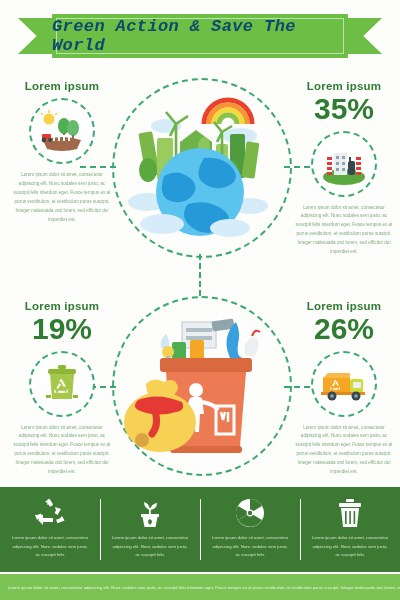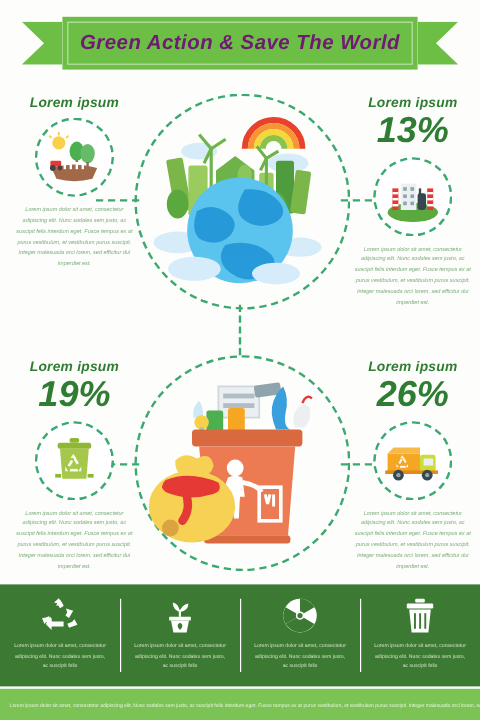--- a/index.html
+++ b/index.html
@@ -12,31 +12,31 @@
 
   
   .ribbon{position:absolute;left:0;top:14px;width:400px;height:44px;}
   .ribbon-tail{position:absolute;top:4px;width:34px;height:36px;background:#6cbe45;}
   .ribbon-tail.left{left:18px;clip-path:polygon(0 0,100% 0,100% 100%,0 100%,55% 50%);}
   .ribbon-tail.right{right:18px;clip-path:polygon(0 0,100% 0,45% 50%,100% 100%,0 100%);}
   .ribbon-main{position:absolute;left:52px;right:52px;top:0;height:44px;background:#6cbe45;
     display:flex;align-items:center;justify-content:center;}
   .ribbon-inner{position:absolute;left:4px;right:4px;top:4px;bottom:4px;
     border:1px solid rgba(255,255,255,.55);}
-  .ribbon-title{position:relative;color:#701a75;font-size:17px;font-style:italic;font-weight:bold;
-    letter-spacing:.4px;font-family:Liberation Sans, sans-serif;}
+  .ribbon-title{position:relative;color:#0c4a6e;font-size:17px;font-style:italic;font-weight:bold;
+    letter-spacing:.4px;font-family:Liberation Mono, monospace;}
 
   
   .big-circle{position:absolute;border:2px dashed #3aa86f;border-radius:50%;}
   #big-top{left:112px;top:78px;width:176px;height:176px;}
   #big-bottom{left:112px;top:296px;width:176px;height:176px;}
   .vconnector{position:absolute;left:199px;top:254px;width:0;height:42px;border-left:2px dashed #3aa86f;}
 
   
-  .stat{position:absolute;width:112px;text-align:center;font-style:italic;}
+  .stat{position:absolute;width:112px;text-align:center;}
   #stat-tl{left:6px;top:80px;}
   #stat-tr{left:288px;top:80px;}
   #stat-bl{left:6px;top:300px;}
   #stat-br{left:288px;top:300px;}
   .stat-label{color:#2f7d33;font-size:11.5px;font-weight:bold;letter-spacing:.2px;}
   .stat-pct{color:#2e7d32;font-size:30px;font-weight:bold;line-height:1.05;margin-top:1px;}
   .stat-circle{width:62px;height:62px;margin:6px auto 0;border:2px dashed #3aa86f;border-radius:50%;
     display:flex;align-items:center;justify-content:center;background:#fff;}
   .stat-body{margin-top:7px;color:#7fae7f;font-size:4.6px;line-height:1.95;padding:0 6px;text-align:center;}
 
@@ -196,21 +196,21 @@
         <rect x="3" y="24" width="9" height="5" rx="1" fill="#e53935"></rect>
         <circle cx="5" cy="30" r="2.4" fill="#444"></circle>
           <circle cx="11" cy="30" r="2" fill="#444"></circle>
       </svg>
     </div>
     <div class="stat-body">Lorem ipsum dolor sit amet, consectetur adipiscing elit. Nunc sodales sem justo, ac suscipit felis interdum eget. Fusce tempus ex at purus vestibulum, et vestibulum purus suscipit. Integer malesuada orci lorem, sed efficitur dui imperdiet est.</div>
   </div>
 
   <div class="stat" id="stat-tr">
     <div class="stat-label">Lorem ipsum</div>
-    <div class="stat-pct">13%</div>
+    <div class="stat-pct">35%</div>
     <div class="stat-circle">
       <svg width="46" height="42" viewBox="0 0 46 42">
         <ellipse cx="23" cy="34" rx="21" ry="8" fill="#5aa83e"></ellipse>
         <g fill="#e53935">
           <rect x="6" y="14" width="5" height="18"></rect>
             <rect x="35" y="14" width="5" height="18"></rect>
         </g>
         <g fill="#fff">
           <rect x="6" y="17" width="5" height="2"></rect>
             <rect x="6" y="22" width="5" height="2"></rect>

